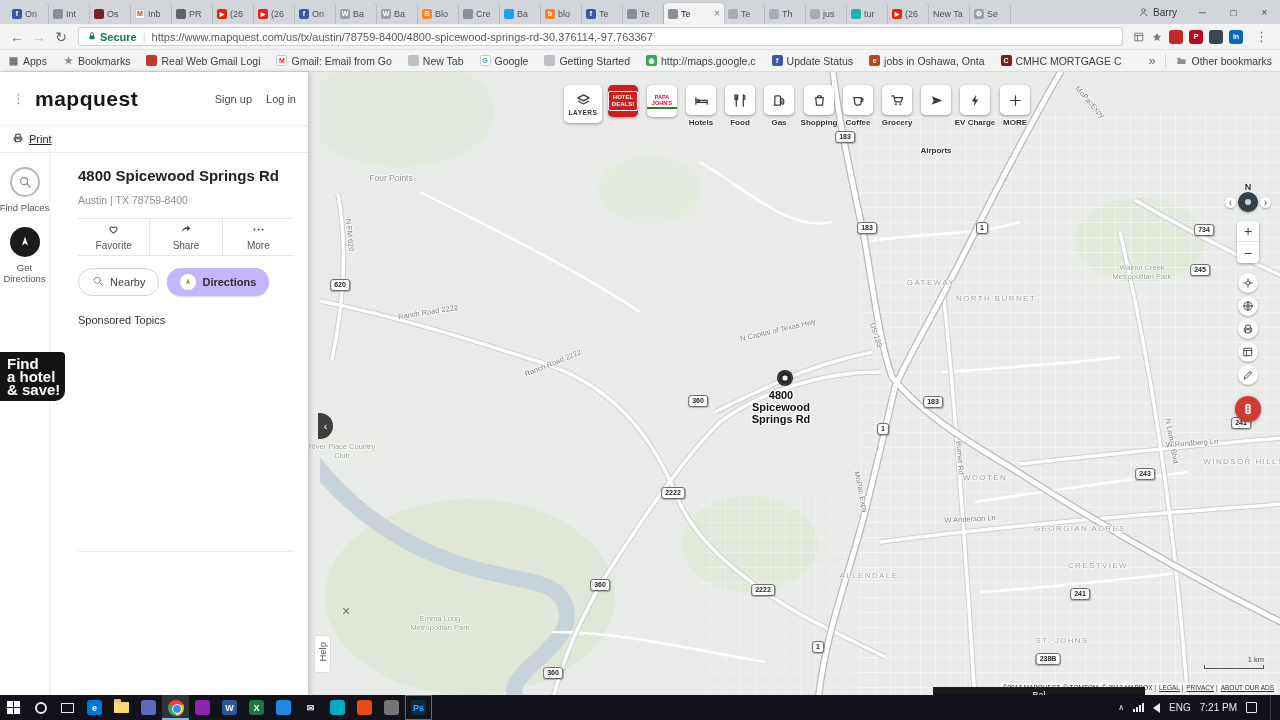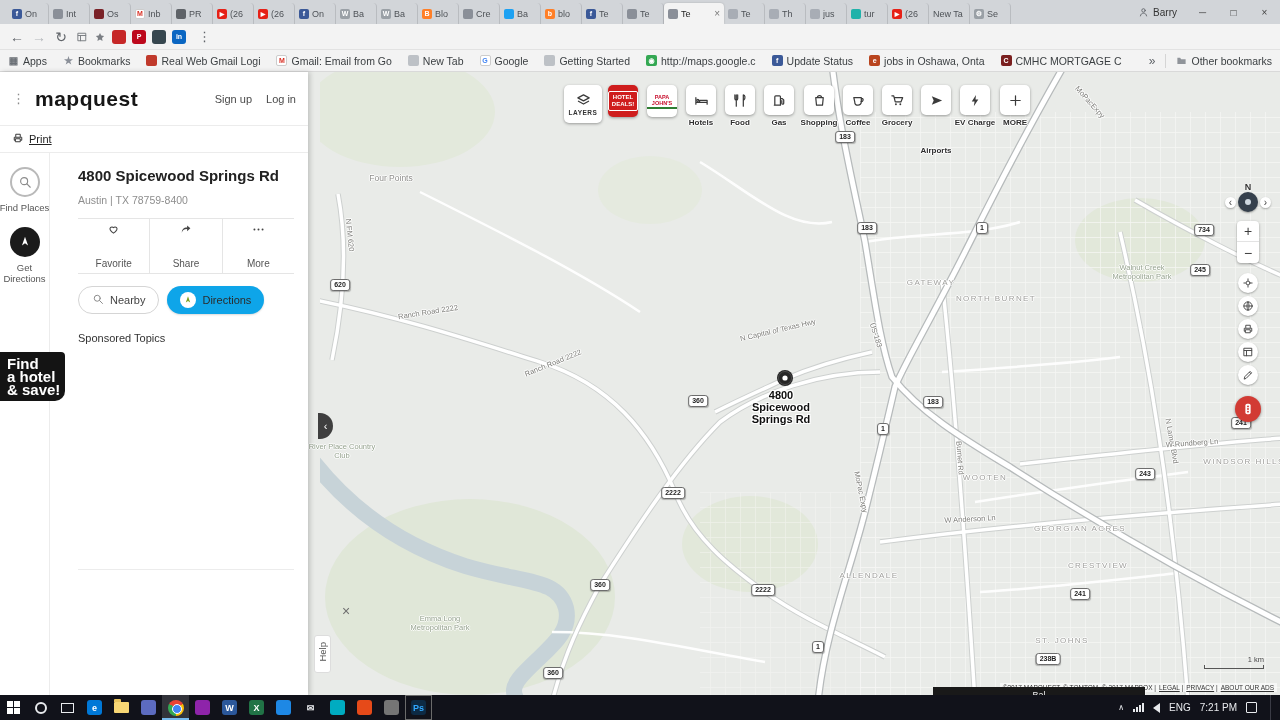--- a/index.html
+++ b/index.html
@@ -58,28 +58,28 @@
   .rail-circle{width:30px;height:30px;border-radius:50%;display:flex;align-items:center;justify-content:center}
   .rail-circle.find{border:2px solid #b9b9b9;color:#8c8c8c}
   .rail-circle.dir{background:#1b1b1b;color:#fff}
   .rail-label{font-size:9.5px;color:#555;text-align:center;width:52px;line-height:11px}
   .promo{position:absolute;left:0;top:199px;width:65px;background:#141414;color:#fff;padding:5px 7px;border-radius:0 4px 10px 0;line-height:13px}
   .promo div{font-size:15px;font-weight:bold;white-space:nowrap}
   .sb-main{margin-left:66px;padding:14px 14px 0 12px}
   .sb-title{font-size:15px;font-weight:bold;color:#222;line-height:17px}
   .sb-sub{font-size:10.5px;color:#8e8e8e;margin-top:10px}
   .actions{display:flex;border-top:1px solid #e5e5e5;border-bottom:1px solid #e5e5e5;margin-top:12px}
-  .act-btn{flex:1;display:flex;flex-direction:column;align-items:center;gap:19px;padding:4px 0;color:#444;background:#fff;border:none;border-right:1px solid #e5e5e5;cursor:pointer}
+  .act-btn{flex:1;display:flex;flex-direction:column;align-items:center;gap:1px;padding:4px 0;color:#444;background:#fff;border:none;border-right:1px solid #e5e5e5;cursor:pointer}
   .act-btn:last-child{border-right:none}
   .act-label{font-size:10px;color:#555}
   .pills{display:flex;gap:8px;margin-top:12px}
   .pill{height:28px;border-radius:14px;display:flex;align-items:center;gap:6px;padding:0 13px;font-size:11px;cursor:pointer}
   .pill.nearby{background:#fff;border:1px solid #d5d5d5;color:#444}
   .pill.nearby .ico{color:#8a8a8a}
-  .pill.directions{background:#0ea5e9;border:none;color:#2c2c2c;font-weight:normal;box-shadow:0 1px 2px rgba(0,0,0,.15)}
+  .pill.directions{background:#c4b5fd;border:none;color:#2c2c2c;font-weight:bold;box-shadow:0 1px 2px rgba(0,0,0,.15)}
   .dir-ico{width:16px;height:16px;border-radius:50%;background:#fff;color:#7da11c;display:flex;align-items:center;justify-content:center}
   .sponsored{font-size:11px;color:#333;margin-top:18px}
   .ad-space{height:218px;border-bottom:1px solid #ececec;margin-top:8px}
 
   
   .map{flex:1;position:relative;overflow:hidden;background:#e9ebe8}
   .map-inner{position:absolute;left:12px;top:0;width:960px;height:623px}
   .roads{position:absolute;left:0;top:0}
 
   .lbl{position:absolute;transform:translate(-50%,-50%);white-space:nowrap;text-shadow:1px 0 0 #fff,-1px 0 0 #fff,0 1px 0 #fff,0 -1px 0 #fff}
@@ -276,20 +276,31 @@
   <div class="toolbar">
     <span class="navbtn" ind="">
         <span>←</span>
       </span>
     <span class="navbtn disabled">
         <span>→</span>
       </span>
     <span class="navbtn">
         <span>↻</span>
       </span>
+    <div class="omnibox">
+      <span class="secure">
+        <span><svg width="10" height="10" viewBox="0 0 16 16" fill="none" stroke="currentColor" stroke-width="1.3" stroke-linecap="round" stroke-linejoin="round">
+              <rect x="4" y="7" width="8" height="6" rx="1" fill="currentColor" stroke="none"></rect>
+              <path d="M5.5 7V5a2.5 2.5 0 0 1 5 0v2"></path>
+            </svg></span>
+        <span>Secure</span>
+      </span>
+      <span class="omni-sep">|</span>
+      <span class="url">https://www.mapquest.com/us/tx/austin/78759-8400/4800-spicewood-springs-rd-30.376114,-97.763367</span>
+    </div>
     <div class="page-actions">
       <span class="pa-ico">
           <svg width="12" height="12" viewBox="0 0 16 16" fill="none" stroke="currentColor" stroke-width="1.3" stroke-linecap="round" stroke-linejoin="round">
             <path d="M3 3h10v10H3zM3 6h10M6 6v7"></path>
           </svg>
         </span>
       <span class="pa-ico">
           <svg width="12" height="12" viewBox="0 0 16 16" fill="none" stroke="currentColor" stroke-width="1.3" stroke-linecap="round" stroke-linejoin="round">
             <path d="M8 2.5l1.7 3.6 3.8.5-2.8 2.7.7 3.9L8 11.4 4.6 13.2l.7-3.9L2.5 6.6l3.8-.5z" fill="currentColor" stroke="none"></path>
           </svg>

